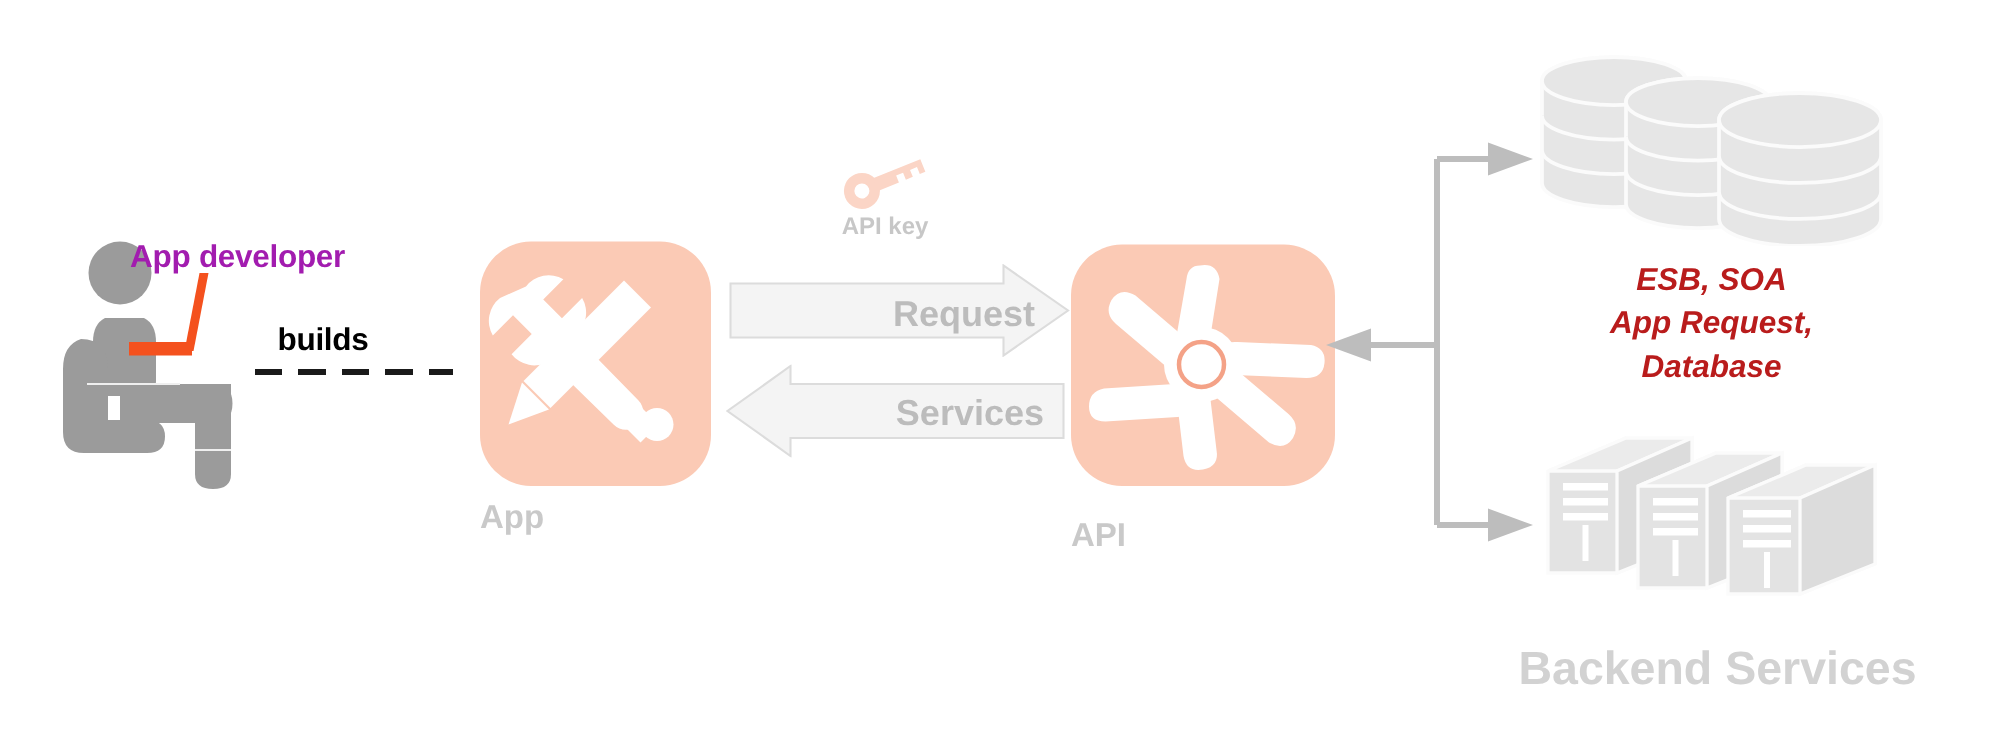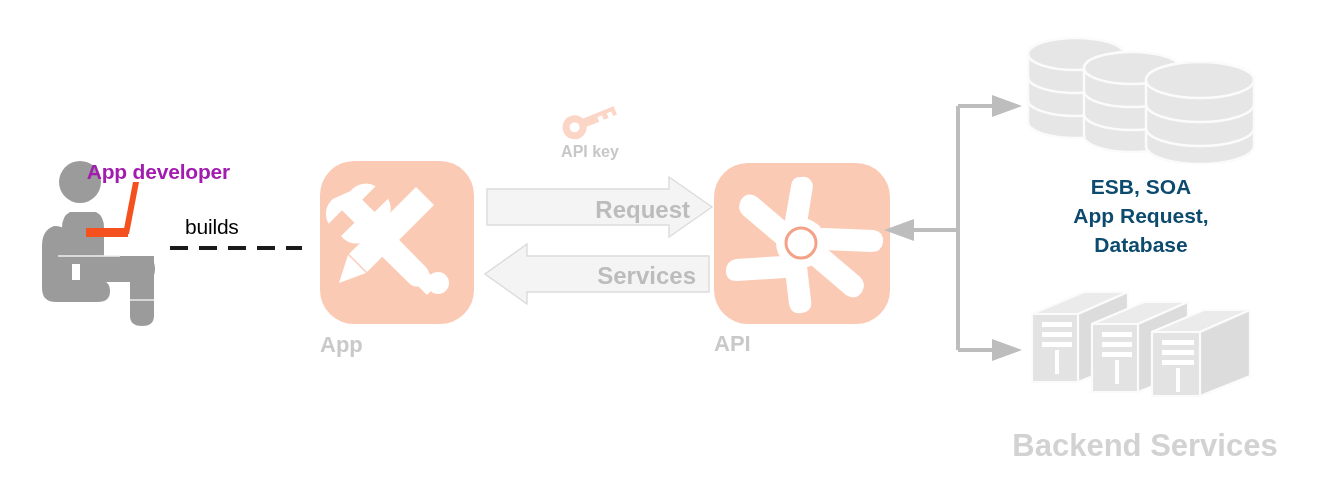--- a/index.html
+++ b/index.html
@@ -33,21 +33,21 @@
     letter-spacing: -0.2px;
     white-space: nowrap;
   }
 
   
   #builds-label {
     position: absolute;
     left: 185px;
     top: 215px;
     font-size: 21px;
-    font-weight: normal;
+    font-weight: bold;
     color: #000000;
     letter-spacing: -0.2px;
     white-space: nowrap;
   }
   #builds-dash {
     position: absolute;
     left: 170px;
     top: 246px;
     width: 132px;
     height: 4px;
@@ -68,21 +68,21 @@
 
   .tile-label {
     position: absolute;
     font-size: 22px;
     font-weight: bold;
     color: #c9c9c9;
     text-align: left;
     white-space: nowrap;
   }
   #app-label { left: 320px; top: 332px; width: 154px; }
-  #api-label { left: 714px; top: 331px; width: 176px; }
+  #api-label { left: 714px; top: 344px; width: 176px; }
 
   
   #apikey-icon { left: 559px; top: 98px; width: 62px; height: 44px; }
   #apikey-label {
     position: absolute;
     left: 500px;
     top: 143px;
     width: 180px;
     text-align: center;
     font-size: 16px;
@@ -114,22 +114,23 @@
   #servers-icon  { left: 1026px; top: 286px; width: 230px; height: 112px; }
 
   #esb-label {
     position: absolute;
     left: 1010px;
     top: 172px;
     width: 262px;
     text-align: center;
     font-size: 21px;
     font-weight: bold;
-    color: #0c4a6e;
+    color: #b91c1c;
     line-height: 29px;
+    font-style: italic;
   }
   #backend-label {
     position: absolute;
     left: 1000px;
     top: 428px;
     width: 290px;
     text-align: center;
     font-size: 31px;
     font-weight: bold;
     color: #d2d2d2;

